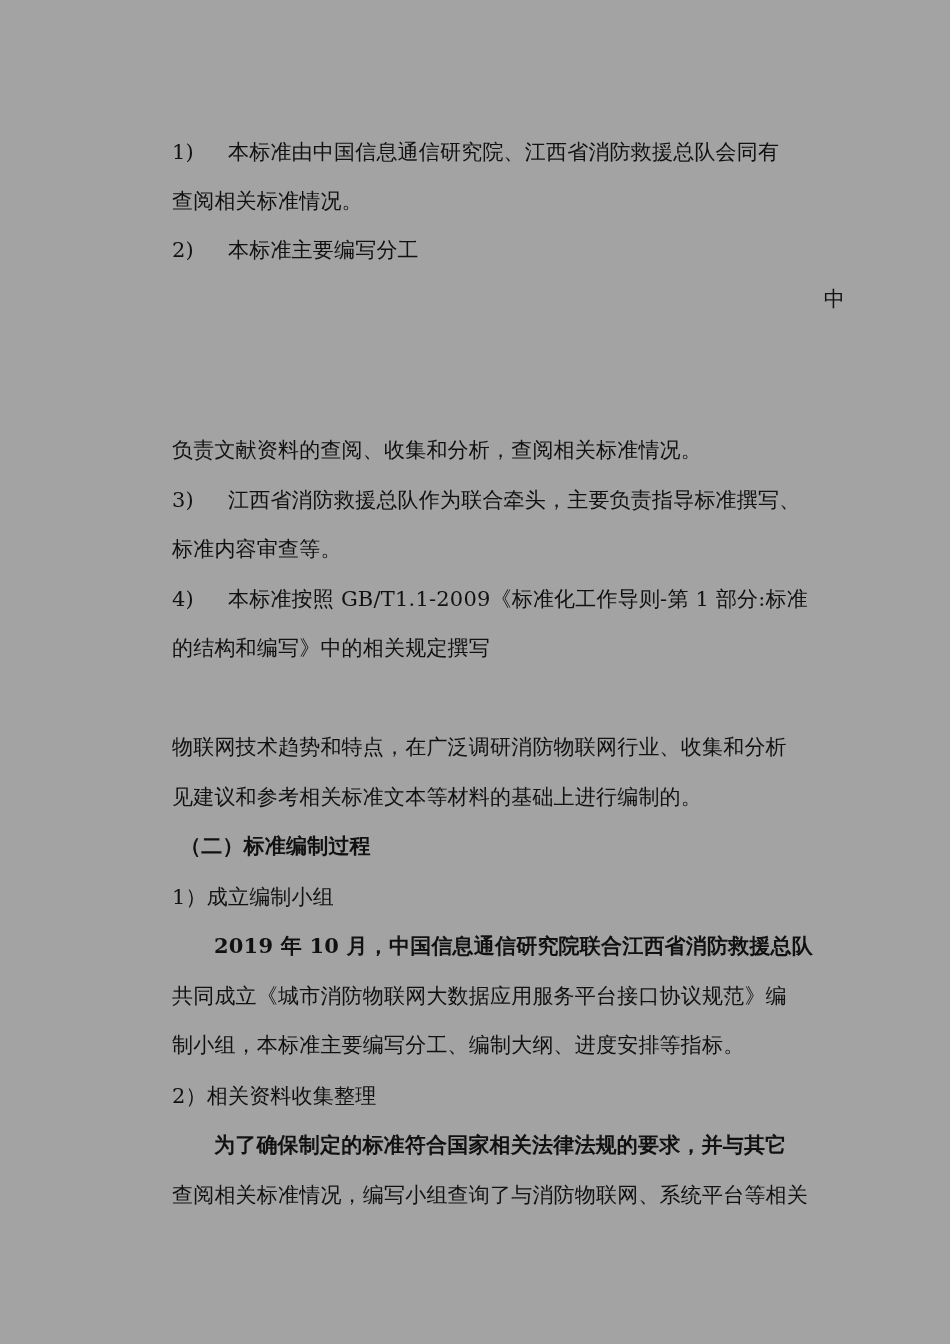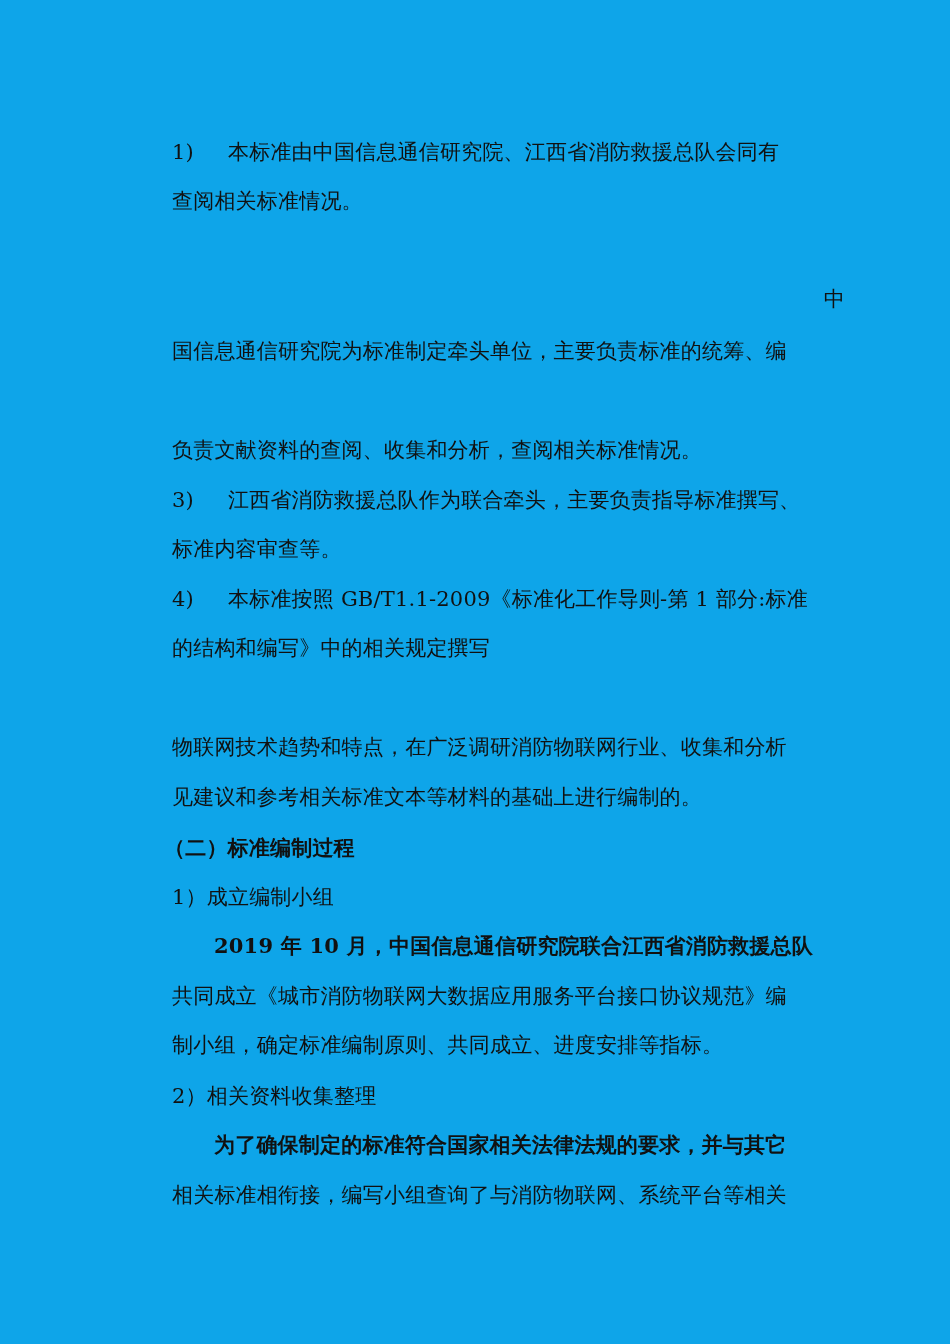--- a/index.html
+++ b/index.html
@@ -1,50 +1,50 @@
 <!DOCTYPE html>
 <html><head>
 <meta charset="utf-8">
 <style>
   html, body { margin: 0; padding: 0; background: #ffffff; }
   body { width: 950px; height: 1344px; position: relative; overflow: hidden;
          font-family: "DejaVu Serif", "Liberation Serif", serif; color: #111; }
-  .page { position: absolute; left: 0; top: 0; width: 950px; height: 1344px; background: #0ea5e9; }
+  .page { position: absolute; left: 0; top: 0; width: 950px; height: 1344px; background: #a3a3a3; }
   .line { position: absolute; left: 172px; font-size: 21px; line-height: 26px; white-space: nowrap; letter-spacing: 0.2px; }
   .num { display: inline-block; width: 56px; }
   .indent { padding-left: 42px; font-weight: bold; }
-  .bold { font-family: Liberation Sans, sans-serif; font-weight: bold; left: 164px; }
+  .bold { font-family: Liberation Mono, monospace; font-weight: bold; left: 180px; }
   .right { left: auto; right: 105px; }
 </style>
 </head>
 <body>
 
 <div class="page">
 
   <div class="line" style="top:139px"><span class="num">1)</span><span>本标准由中国信息通信研究院、江西省消防救援总队会同有</span></div>
   <div class="line" style="top:188px">查阅相关标准情况。</div>
 
+  <div class="line" style="top:237px"><span class="num">2)</span><span>本标准主要编写分工</span></div>
 
   <div class="line right" style="top:286px">中</div>
-  <div class="line" style="top:338px">国信息通信研究院为标准制定牵头单位，主要负责标准的统筹、编</div>
   <div class="line" style="top:437px">负责文献资料的查阅、收集和分析，查阅相关标准情况。</div>
 
   <div class="line" style="top:487px"><span class="num">3)</span><span>江西省消防救援总队作为联合牵头，主要负责指导标准撰写、</span></div>
   <div class="line" style="top:536px">标准内容审查等。</div>
 
   <div class="line" style="top:586px"><span class="num">4)</span><span>本标准按照 GB/T1.1-2009《标准化工作导则-第 1 部分:标准</span></div>
   <div class="line" style="top:635px">的结构和编写》中的相关规定撰写</div>
 
   <div class="line" style="top:734px">物联网技术趋势和特点，在广泛调研消防物联网行业、收集和分析</div>
   <div class="line" style="top:784px">见建议和参考相关标准文本等材料的基础上进行编制的。</div>
 
   <div class="line bold" style="top:835px">（二）标准编制过程</div>
 
   <div class="line" style="top:884px">1）成立编制小组</div>
   <div class="line indent" style="top:933px">2019 年 10 月，中国信息通信研究院联合江西省消防救援总队</div>
   <div class="line" style="top:983px">共同成立《城市消防物联网大数据应用服务平台接口协议规范》编</div>
-  <div class="line" style="top:1032px">制小组，确定标准编制原则、共同成立、进度安排等指标。</div>
+  <div class="line" style="top:1032px">制小组，本标准主要编写分工、编制大纲、进度安排等指标。</div>
 
   <div class="line" style="top:1083px">2）相关资料收集整理</div>
   <div class="line indent" style="top:1132px">为了确保制定的标准符合国家相关法律法规的要求，并与其它</div>
-  <div class="line" style="top:1182px">相关标准相衔接，编写小组查询了与消防物联网、系统平台等相关</div>
+  <div class="line" style="top:1182px">查阅相关标准情况，编写小组查询了与消防物联网、系统平台等相关</div>
 
 </div>
 
 </body></html>

